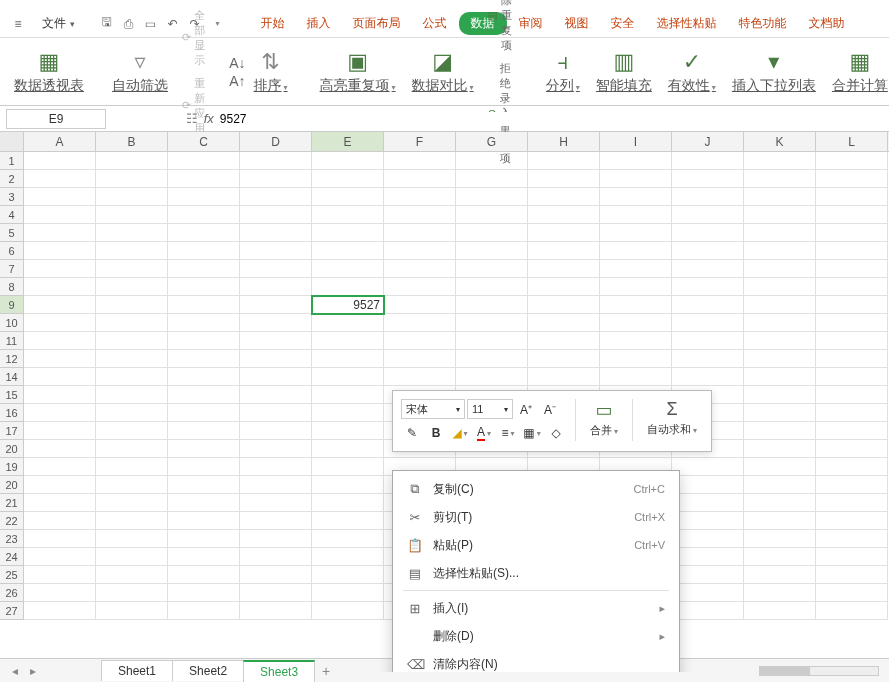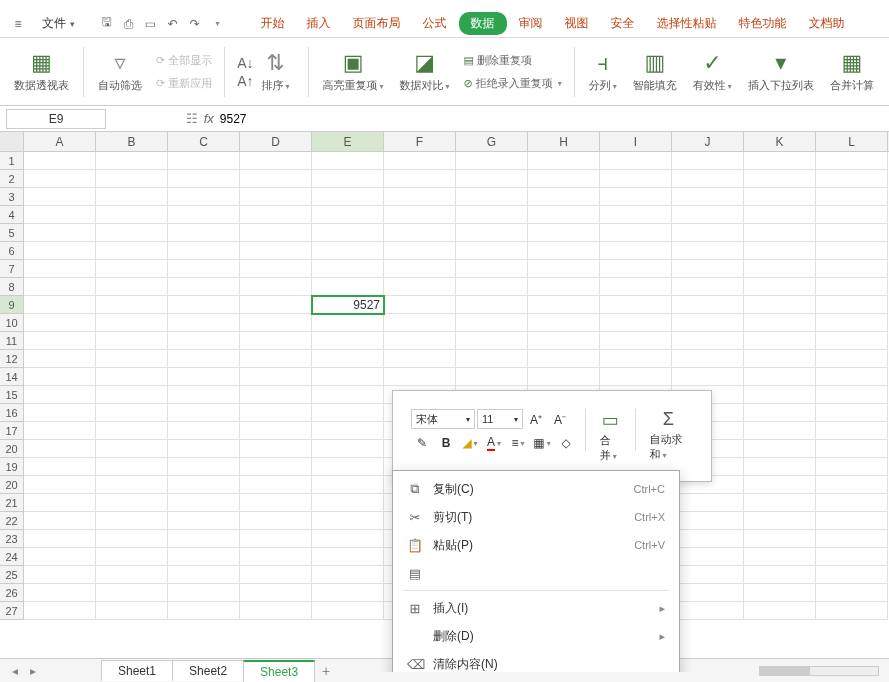--- a/index.html
+++ b/index.html
@@ -13,21 +13,21 @@
 .mini-icon { width: 18px; height: 18px; display: flex; align-items: center; justify-content: center; color: #666; cursor: pointer; margin: 0 1px; }
 .menu-item { padding: 4px 10px; cursor: pointer; color: #c2410c; }
 .menu-item.active { background: #2ea44f; color: #fff; border-radius: 10px; padding: 3px 12px; }
 
 .ribbon { height: 68px; background: #fff; border-bottom: 1px solid #ccc; display: flex; align-items: center; padding: 4px 8px; gap: 4px; }
 .ribbon-group { display: flex; flex-direction: column; align-items: center; justify-content: center; padding: 2px 6px; gap: 2px; height: 60px; }
 .ribbon-group-h { display: flex; align-items: center; gap: 2px; height: 60px; padding: 0 4px; }
 .ribbon-sep { width: 1px; height: 50px; background: #ddd; margin: 0 4px; }
 .ribbon-icon { font-size: 22px; color: #4a7b42; }
 .ribbon-icon.gray { color: #888; }
-.ribbon-label { font-size: 11px; color: #555; white-space: nowrap; }
+.ribbon-label { font-size: 14px; color: #555; white-space: nowrap; text-decoration: underline; }
 .ribbon-small { display: flex; align-items: center; gap: 3px; font-size: 11px; color: #666; cursor: pointer; padding: 2px 4px; }
 .ribbon-small.gray { color: #bbb; }
 .dd::after { content: "▾"; font-size: 8px; margin-left: 2px; color: #888; }
 
 .formula-bar { height: 26px; border-bottom: 1px solid #ccc; display: flex; align-items: center; background: #fff; }
 .name-box { width: 100px; height: 20px; border: 1px solid #ccc; margin-left: 6px; text-align: center; font-size: 12px; display: flex; align-items: center; justify-content: center; }
 .fx-area { display: flex; align-items: center; gap: 6px; margin-left: 80px; }
 .fx-btn { color: #888; cursor: pointer; font-size: 13px; }
 .fx-label { font-style: italic; color: #666; font-size: 13px; }
 .formula-input { border: none; outline: none; font-size: 12px; padding: 0 6px; flex: 1; }
@@ -37,21 +37,21 @@
 .corner { width: 24px; border-right: 1px solid #ccc; background: #eaeaea; }
 .col-h { width: 72px; border-right: 1px solid #ccc; text-align: center; line-height: 20px; color: #555; font-size: 12px; }
 .col-h.sel { background: #d8e8d0; }
 .rows { display: flex; flex-direction: column; }
 .row { display: flex; height: 18px; }
 .row-h { width: 24px; background: #f3f3f3; border-right: 1px solid #ccc; border-bottom: 1px solid #ccc; text-align: center; line-height: 18px; color: #555; font-size: 11px; }
 .row-h.sel { background: #d8e8d0; }
 .cell { width: 72px; border-right: 1px solid #e0e0e0; border-bottom: 1px solid #e0e0e0; padding: 0 3px; line-height: 18px; text-align: right; font-size: 12px; }
 .cell.selected { outline: 2px solid #2ea44f; outline-offset: -1px; background: #fff; position: relative; z-index: 2; }
 
-.mini-toolbar { position: absolute; left: 392px; top: 258px; width: 320px; background: #fff; border: 1px solid #bbb; box-shadow: 0 2px 8px rgba(0,0,0,.15); padding: 18px; display: flex; gap: 6px; z-index: 20; }
+.mini-toolbar { position: absolute; left: 392px; top: 258px; width: 320px; background: #fff; border: 1px solid #bbb; box-shadow: 0 2px 8px rgba(0,0,0,.15); padding: 8px; display: flex; gap: 6px; z-index: 20; }
 .mt-row { display: flex; flex-direction: column; gap: 4px; }
 .mt-ctrl { height: 20px; border: 1px solid #ccc; padding: 0 4px; display: flex; align-items: center; font-size: 11px; gap: 2px; }
 .mt-btn { width: 22px; height: 20px; display: flex; align-items: center; justify-content: center; border: 1px solid transparent; cursor: pointer; font-size: 12px; }
 .mt-line { display: flex; gap: 2px; align-items: center; }
 .mt-group { display: flex; flex-direction: column; align-items: center; gap: 2px; padding: 0 6px; font-size: 11px; }
 .mt-sep { width: 1px; height: 42px; background: #ddd; margin: 0 2px; }
 
 .context-menu { position: absolute; left: 392px; top: 338px; width: 288px; background: #fff; border: 1px solid #aaa; box-shadow: 0 4px 14px rgba(0,0,0,.2); z-index: 25; padding: 4px 0; }
 .cm-item { height: 28px; display: flex; align-items: center; padding: 0 14px; cursor: pointer; gap: 10px; font-size: 12px; color: #333; }
 .cm-icon { width: 16px; text-align: center; color: #666; font-size: 13px; }
@@ -641,20 +641,21 @@
         <span class="cm-label">剪切(T)</span>
         <span class="cm-shortcut">Ctrl+X</span>
       </div>
     <div class="cm-item">
         <span class="cm-icon">📋</span>
         <span class="cm-label">粘贴(P)</span>
         <span class="cm-shortcut">Ctrl+V</span>
       </div>
     <div class="cm-item">
         <span class="cm-icon">▤</span>
+        <span class="cm-label">选择性粘贴(S)...</span>
       </div>
     <div class="cm-sep"></div>
     <div class="cm-item">
         <span class="cm-icon">⊞</span>
         <span class="cm-label">插入(I)</span>
         <span class="cm-shortcut">▸</span>
       </div>
     <div class="cm-item">
         <span class="cm-icon"></span>
         <span class="cm-label">删除(D)</span>

